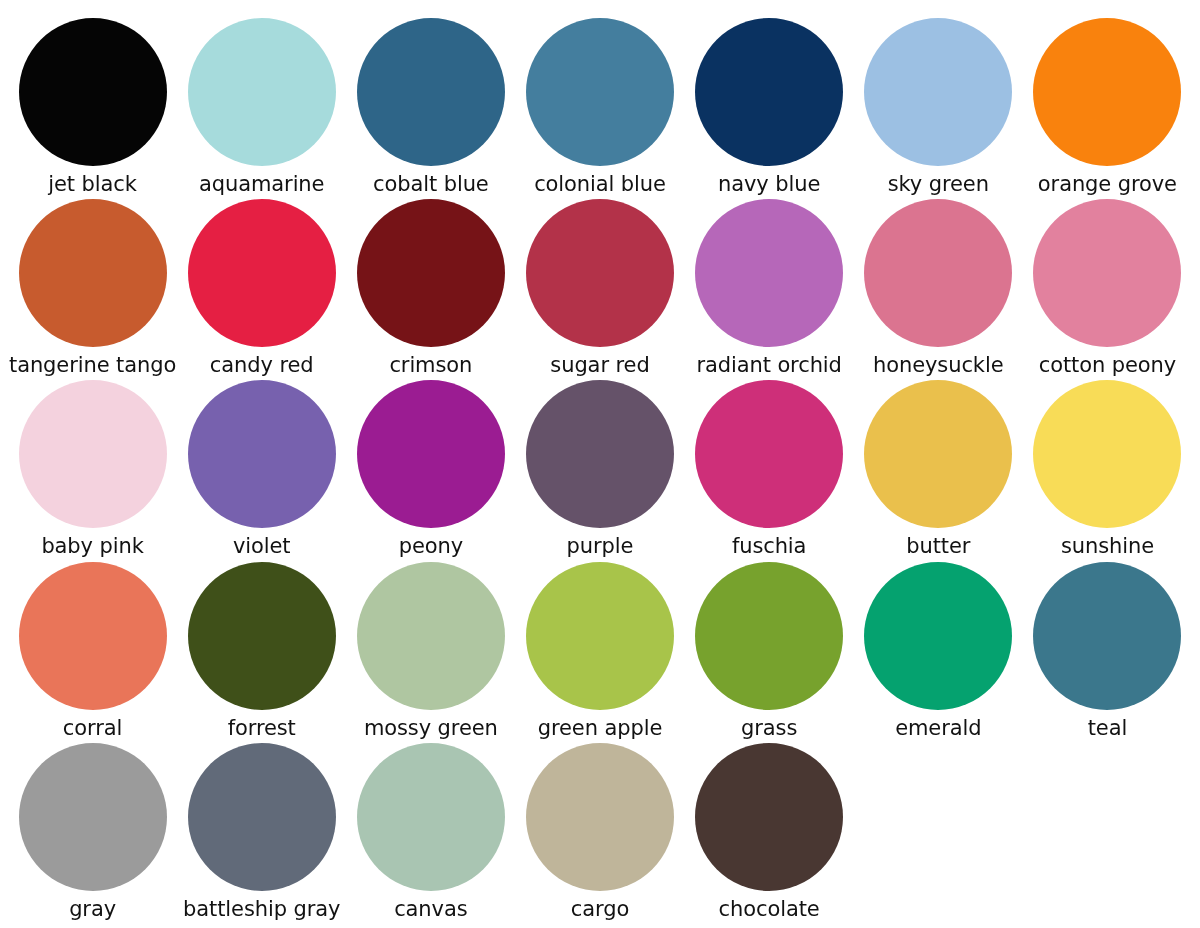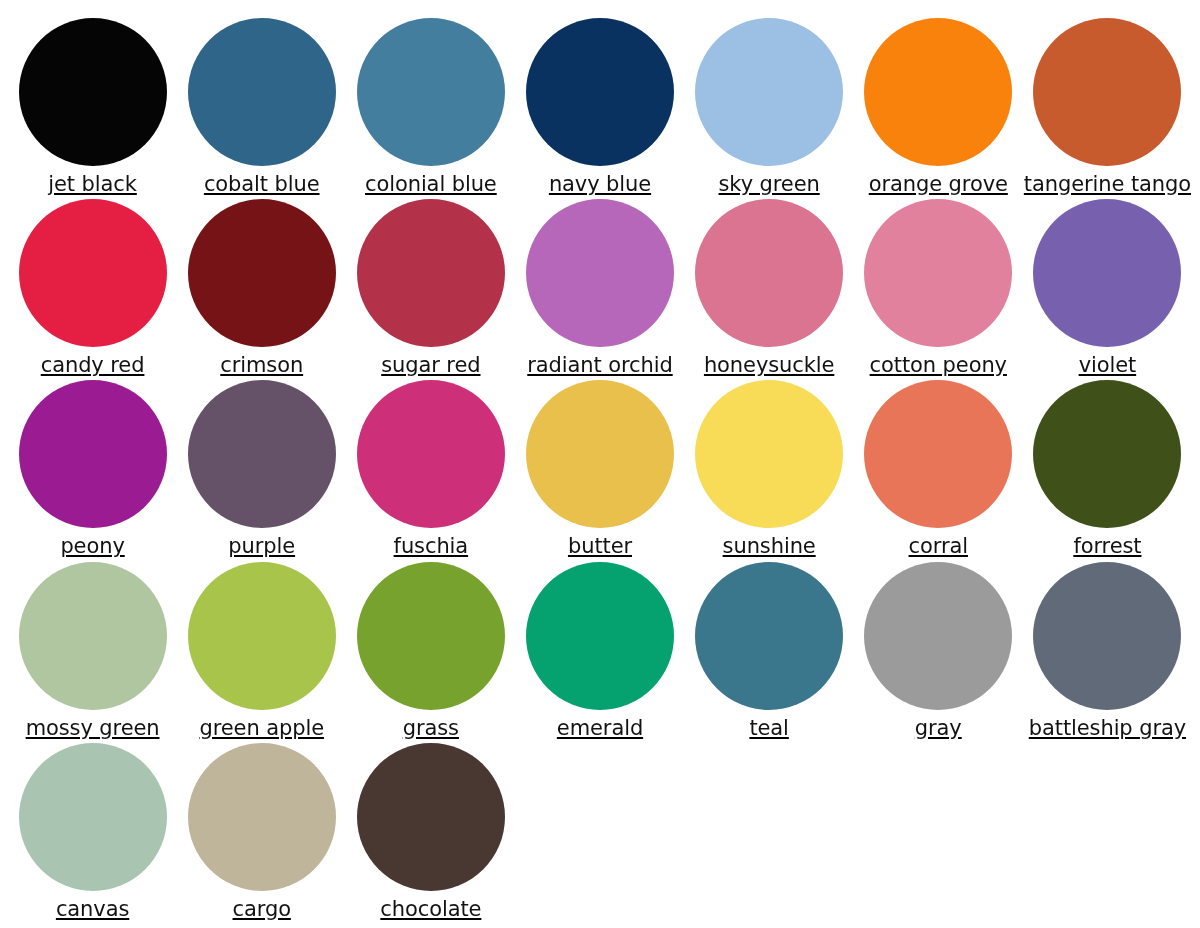--- a/index.html
+++ b/index.html
@@ -14,21 +14,20 @@
     overflow: hidden;
   }
   #palette-grid {
     display: grid;
     grid-template-columns: repeat(7, 1fr);
     grid-template-rows: repeat(5, 1fr);
     width: 1200px;
     height: 928px;
     box-sizing: border-box;
     padding: 18px 8px 4px 8px;
-    text-decoration: underline;
   }
   .swatch-cell {
     display: flex;
     flex-direction: column;
     align-items: center;
     justify-content: flex-start;
   }
   .swatch-disc {
     width: 148px;
     height: 148px;
@@ -46,20 +45,24 @@
     letter-spacing: -0.1px;
   }
 </style>
 </head>
 <body>
 
 <div id="palette-grid">
     <div class="swatch-cell">
       <div class="swatch-disc" style="background-color: rgb(5, 5, 5);"></div>
       <div class="swatch-label">jet black</div>
+    </div>
+    <div class="swatch-cell">
+      <div class="swatch-disc" style="background-color: rgb(166, 219, 220);"></div>
+      <div class="swatch-label">aquamarine</div>
     </div>
     <div class="swatch-cell">
       <div class="swatch-disc" style="background-color: rgb(46, 101, 136);"></div>
       <div class="swatch-label">cobalt blue</div>
     </div>
     <div class="swatch-cell">
       <div class="swatch-disc" style="background-color: rgb(68, 126, 158);"></div>
       <div class="swatch-label">colonial blue</div>
     </div>
     <div class="swatch-cell">
@@ -94,20 +97,24 @@
       <div class="swatch-disc" style="background-color: rgb(182, 103, 185);"></div>
       <div class="swatch-label">radiant orchid</div>
     </div>
     <div class="swatch-cell">
       <div class="swatch-disc" style="background-color: rgb(219, 116, 144);"></div>
       <div class="swatch-label">honeysuckle</div>
     </div>
     <div class="swatch-cell">
       <div class="swatch-disc" style="background-color: rgb(226, 129, 158);"></div>
       <div class="swatch-label">cotton peony</div>
+    </div>
+    <div class="swatch-cell">
+      <div class="swatch-disc" style="background-color: rgb(244, 210, 222);"></div>
+      <div class="swatch-label">baby pink</div>
     </div>
     <div class="swatch-cell">
       <div class="swatch-disc" style="background-color: rgb(119, 97, 174);"></div>
       <div class="swatch-label">violet</div>
     </div>
     <div class="swatch-cell">
       <div class="swatch-disc" style="background-color: rgb(155, 28, 146);"></div>
       <div class="swatch-label">peony</div>
     </div>
     <div class="swatch-cell">

